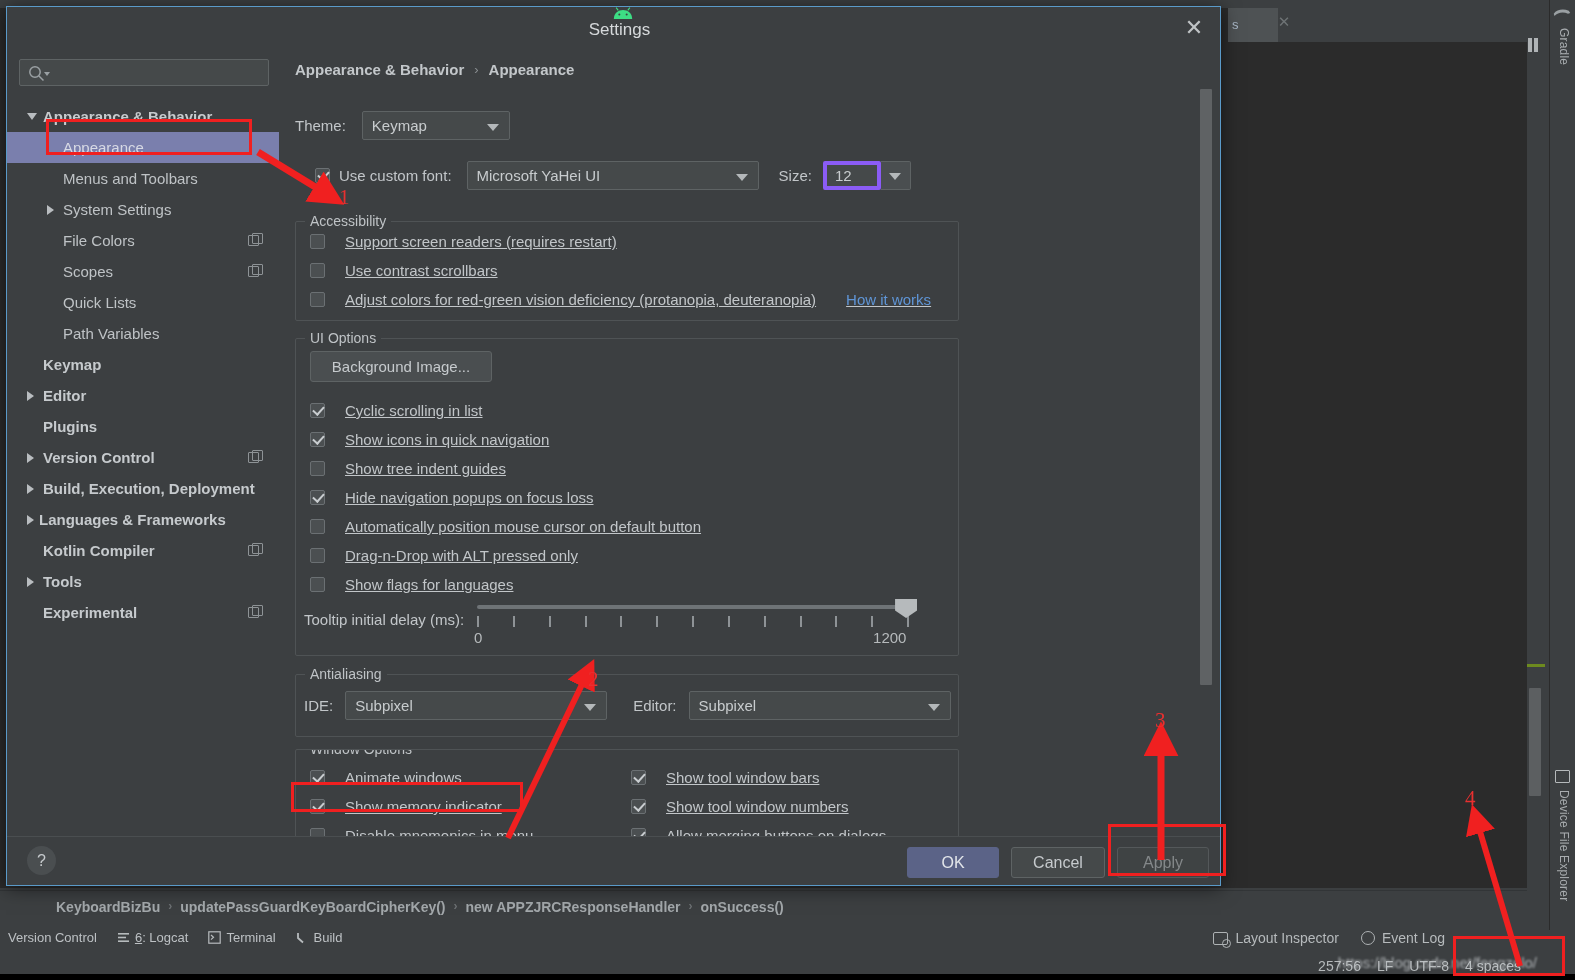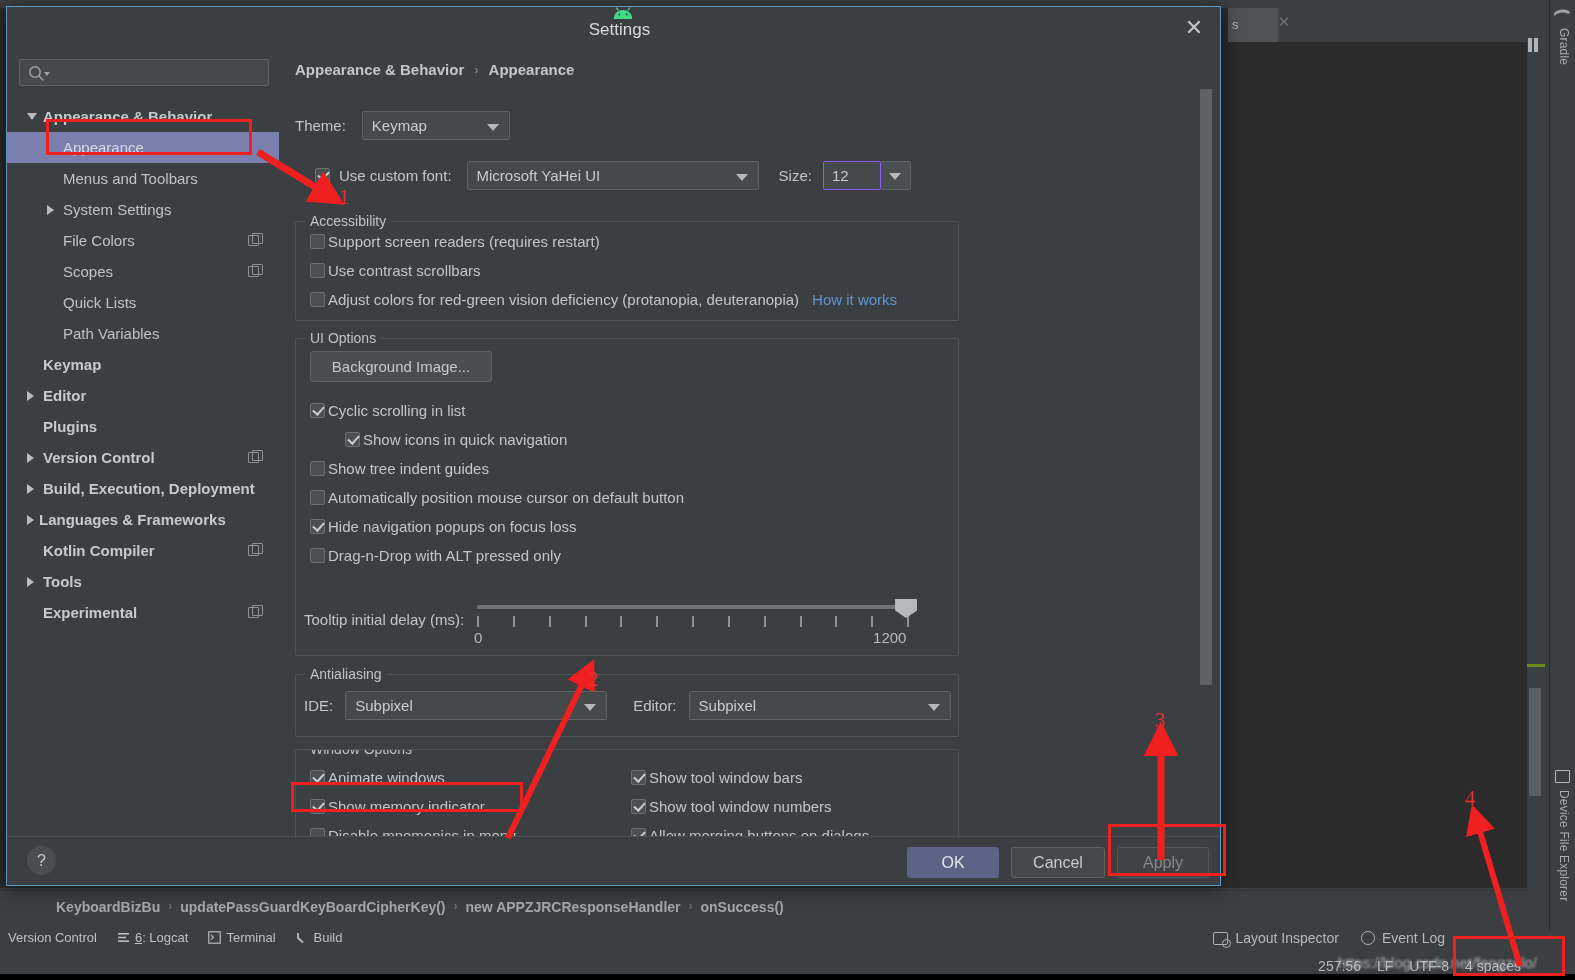--- a/index.html
+++ b/index.html
@@ -85,31 +85,31 @@
 
   .dlg-scrollbar { position:absolute; right:8px; top:40px; width:12px; height:596px; background:#5f6264; border-radius:1px; }
 
   .row { position:absolute; display:flex; align-items:center; }
   .lbl { color:#c2c6c9; font-size:15px; }
 
   .combo { background:#45494a; border:1px solid #5e6364; border-radius:2px; height:29px;
     display:flex; align-items:center; color:#c8ccce; font-size:15px; padding-left:9px; position:relative; }
   .combo .arr { position:absolute; right:10px; top:50%; margin-top:-2px; width:0;height:0;
     border-left:6px solid transparent; border-right:6px solid transparent; border-top:7px solid #b4b8ba; }
-  .spin { background:#45494a; border:1px solid #8b5cf6; border-radius:2px; height:29px; width:58px;
+  .spin { background:#45494a; border:4px solid #8b5cf6; border-radius:2px; height:29px; width:58px;
     display:flex; align-items:center; color:#c8ccce; font-size:15px; padding-left:8px; }
   .spin-btn { width:30px; height:29px; background:#4a4e50; border:1px solid #5e6364; border-left:none;
     border-radius:0 2px 2px 0; position:relative; }
   .spin-btn .arr { position:absolute; left:50%; top:50%; margin-left:-6px; margin-top:-3px; width:0;height:0;
     border-left:6px solid transparent; border-right:6px solid transparent; border-top:7px solid #b4b8ba; }
 
   .cb { width:15px; height:15px; border:1px solid #6b7073; background:#4b4f51; border-radius:2px; position:relative; flex:none; }
   .cb.on:after { content:""; position:absolute; left:4px; top:0px; width:5px; height:9px;
     border:solid #c9cdd0; border-width:0 2px 2px 0; transform:rotate(42deg); }
-  .cbrow { display:flex; align-items:center; gap:3px; color:#c2c6c9; font-size:15px; }
+  .cbrow { display:flex; align-items:center; gap:20px; color:#c2c6c9; font-size:15px;text-decoration:underline; }
 
   .group { position:absolute; border:1px solid #4f5355; border-radius:2px; }
   .group > .gt { position:absolute; top:-9px; left:9px; background:#3c3f41; padding:0 5px; color:#bfc3c6; font-size:14px; }
 
   .btn { background:#4a4e50; border:1px solid #5e6364; border-radius:3px; color:#c6cacd; font-size:15px; }
   .link { color:#5f95d6; font-size:15px; }
 
   
   .slider { position:absolute; }
   .sl-track { position:absolute; left:0; top:0; width:430px; height:4px; background:#6e7376; border-radius:2px; }
@@ -360,39 +360,43 @@
       </div>
 
       <div class="group" style="left:16px; top:289px; width:664px; height:318px;">
         <span class="gt">UI Options</span>
         <div class="btn" style="position:absolute; left:14px; top:12px; width:182px; height:31px; display:flex; align-items:center; justify-content:center;">Background Image...</div>
         <div id="uiopt-holder" style="position:absolute; left:14px; top:57px;">
             <div class="cbrow" style="height: 29px;">
               <span class="cb on"></span>
               <span>Cyclic scrolling in list</span>
             </div>
-            <div class="cbrow" style="height: 29px; margin-left: 35px;">
+            <div class="cbrow" style="height: 29px;">
               <span class="cb on"></span>
               <span>Show icons in quick navigation</span>
             </div>
             <div class="cbrow" style="height: 29px;">
               <span class="cb"></span>
               <span>Show tree indent guides</span>
             </div>
             <div class="cbrow" style="height: 29px;">
+              <span class="cb on"></span>
+              <span>Hide navigation popups on focus loss</span>
+            </div>
+            <div class="cbrow" style="height: 29px;">
               <span class="cb"></span>
               <span>Automatically position mouse cursor on default button</span>
             </div>
             <div class="cbrow" style="height: 29px;">
-              <span class="cb on"></span>
-              <span>Hide navigation popups on focus loss</span>
-            </div>
-            <div class="cbrow" style="height: 29px;">
               <span class="cb"></span>
               <span>Drag-n-Drop with ALT pressed only</span>
+            </div>
+            <div class="cbrow" style="height: 29px;">
+              <span class="cb"></span>
+              <span>Show flags for languages</span>
             </div>
           </div>
 
         <div style="position:absolute; left:8px; top:264px; display:flex; align-items:flex-start;">
           <span class="lbl" style="margin-top:8px;">Tooltip initial delay (ms):</span>
           <span class="slider" style="position:relative; margin-left:13px; top:2px; width:440px; height:44px;">
             <span class="sl-track"></span>
             <span class="sl-ticks" id="tick-holder">
                 <i style="left: 0px;"></i>
                 <i style="left: 35.8333px;"></i>

